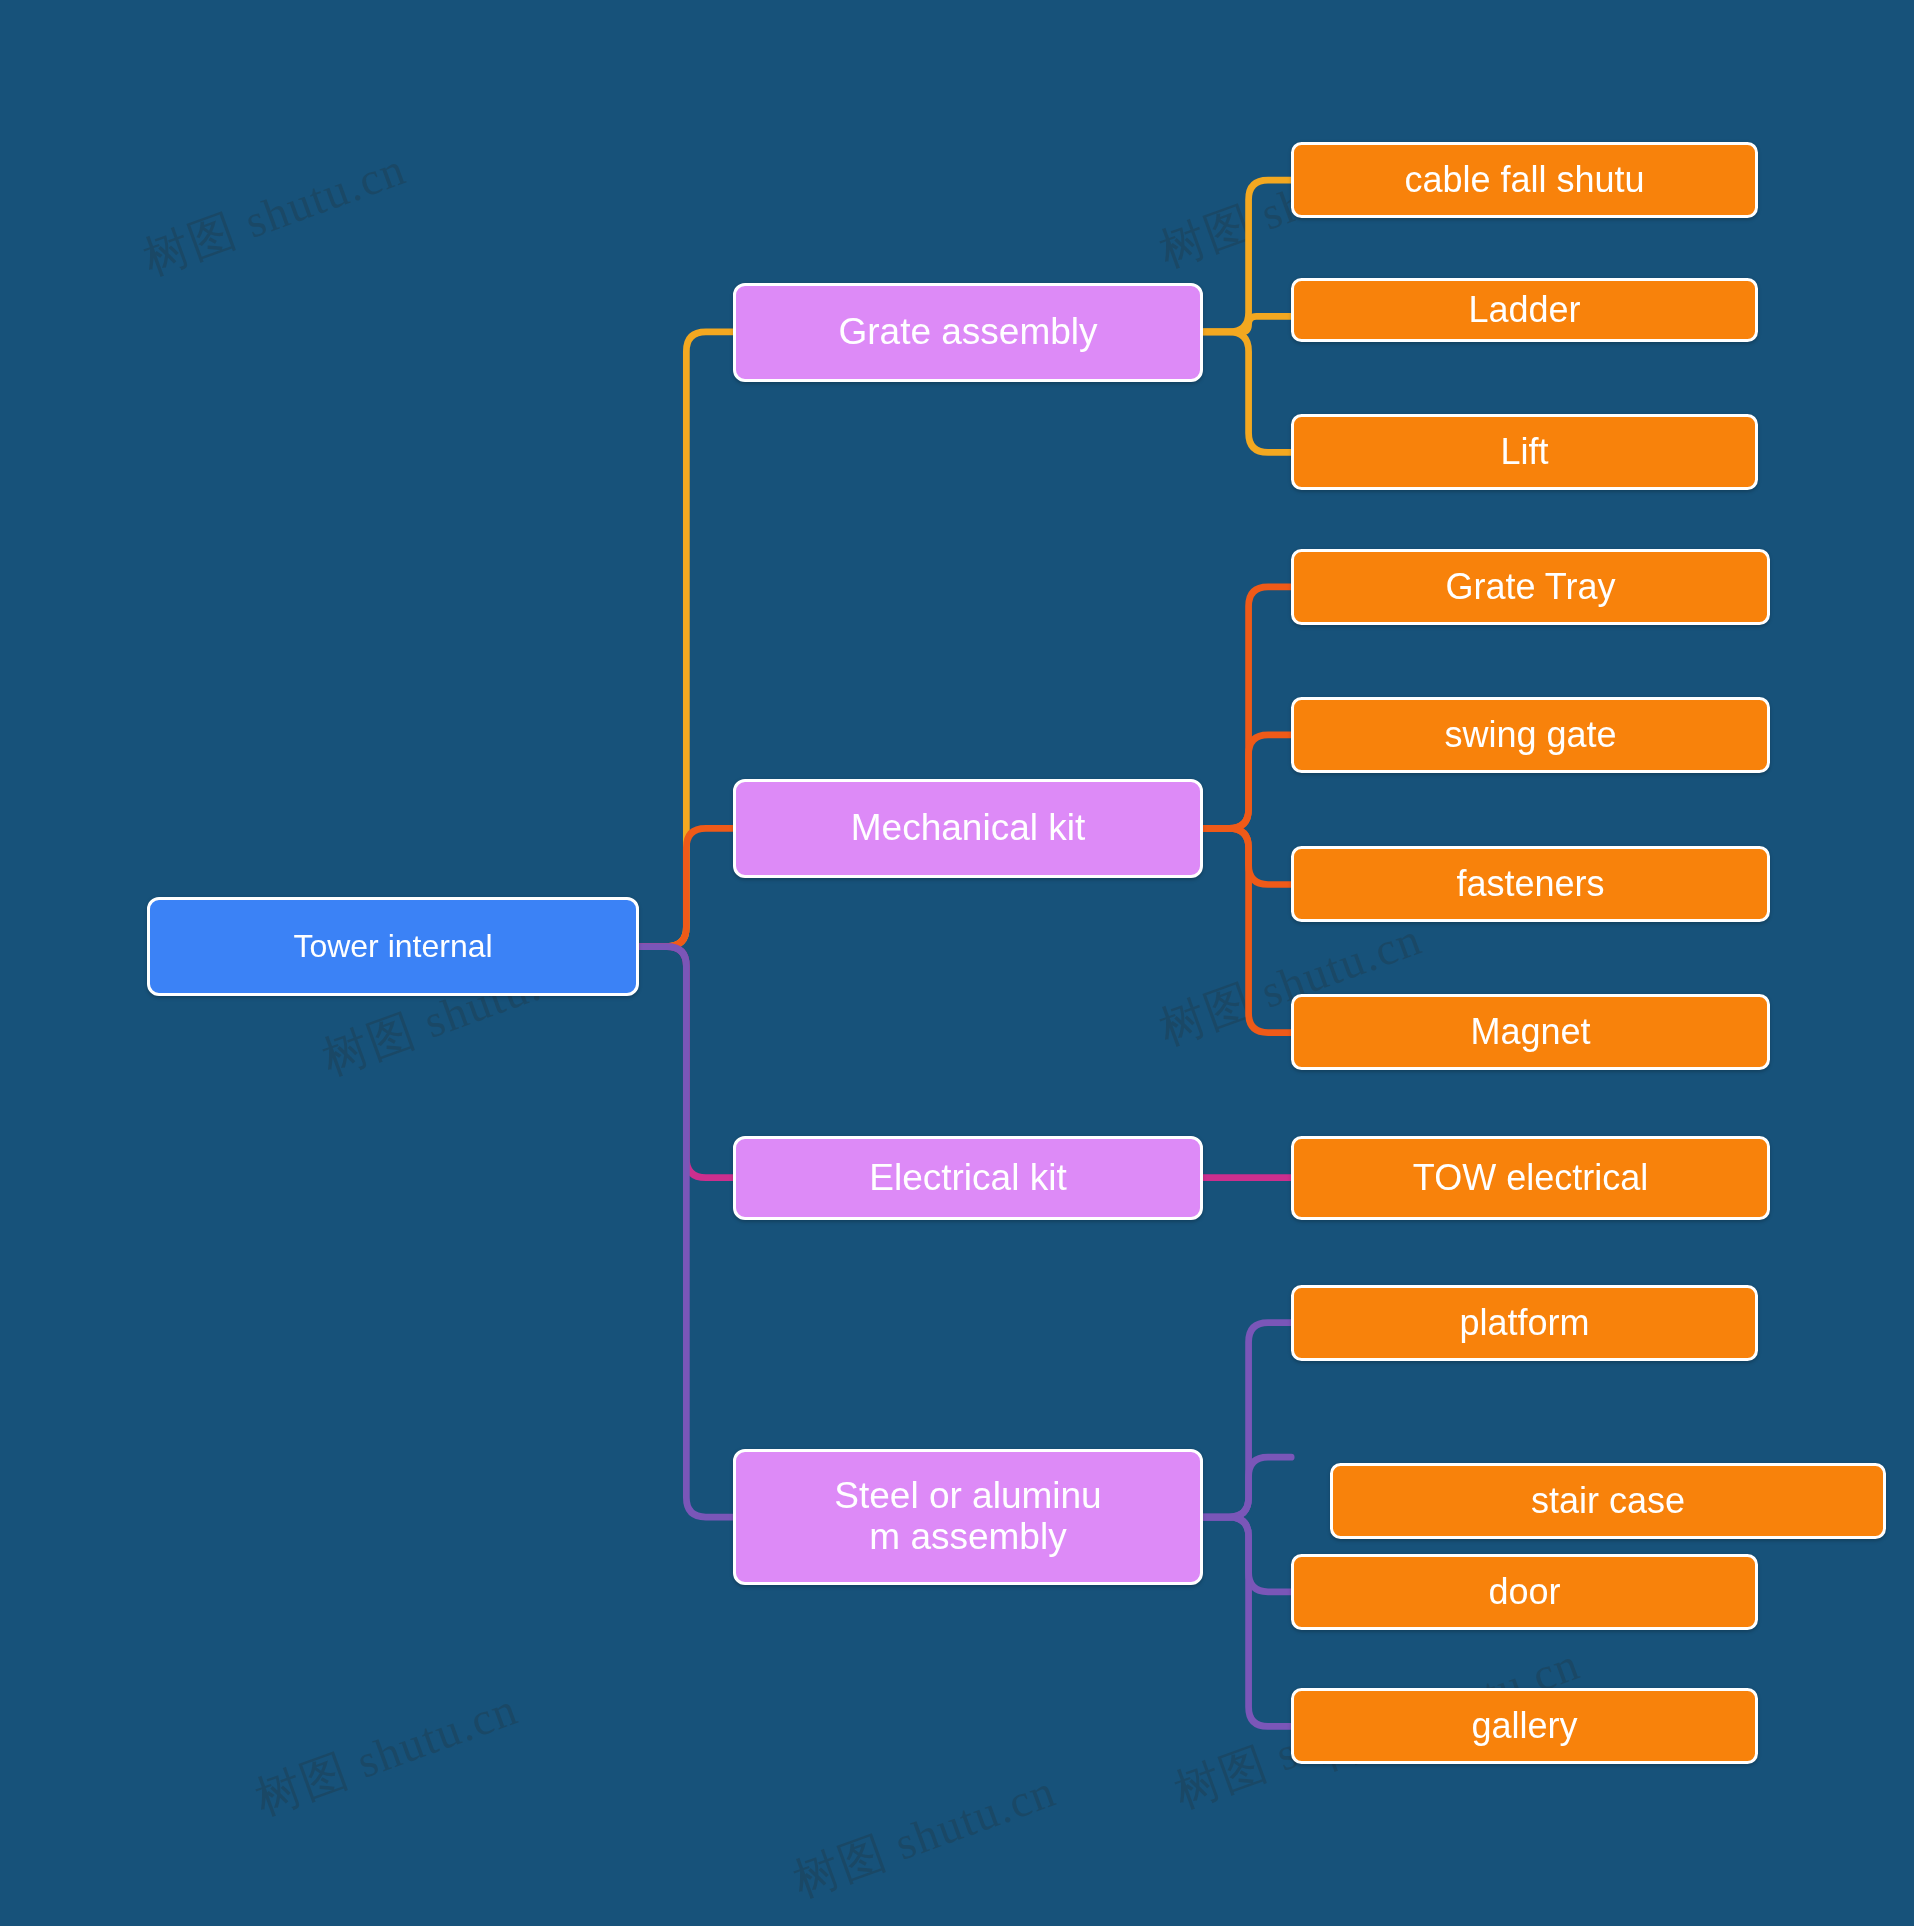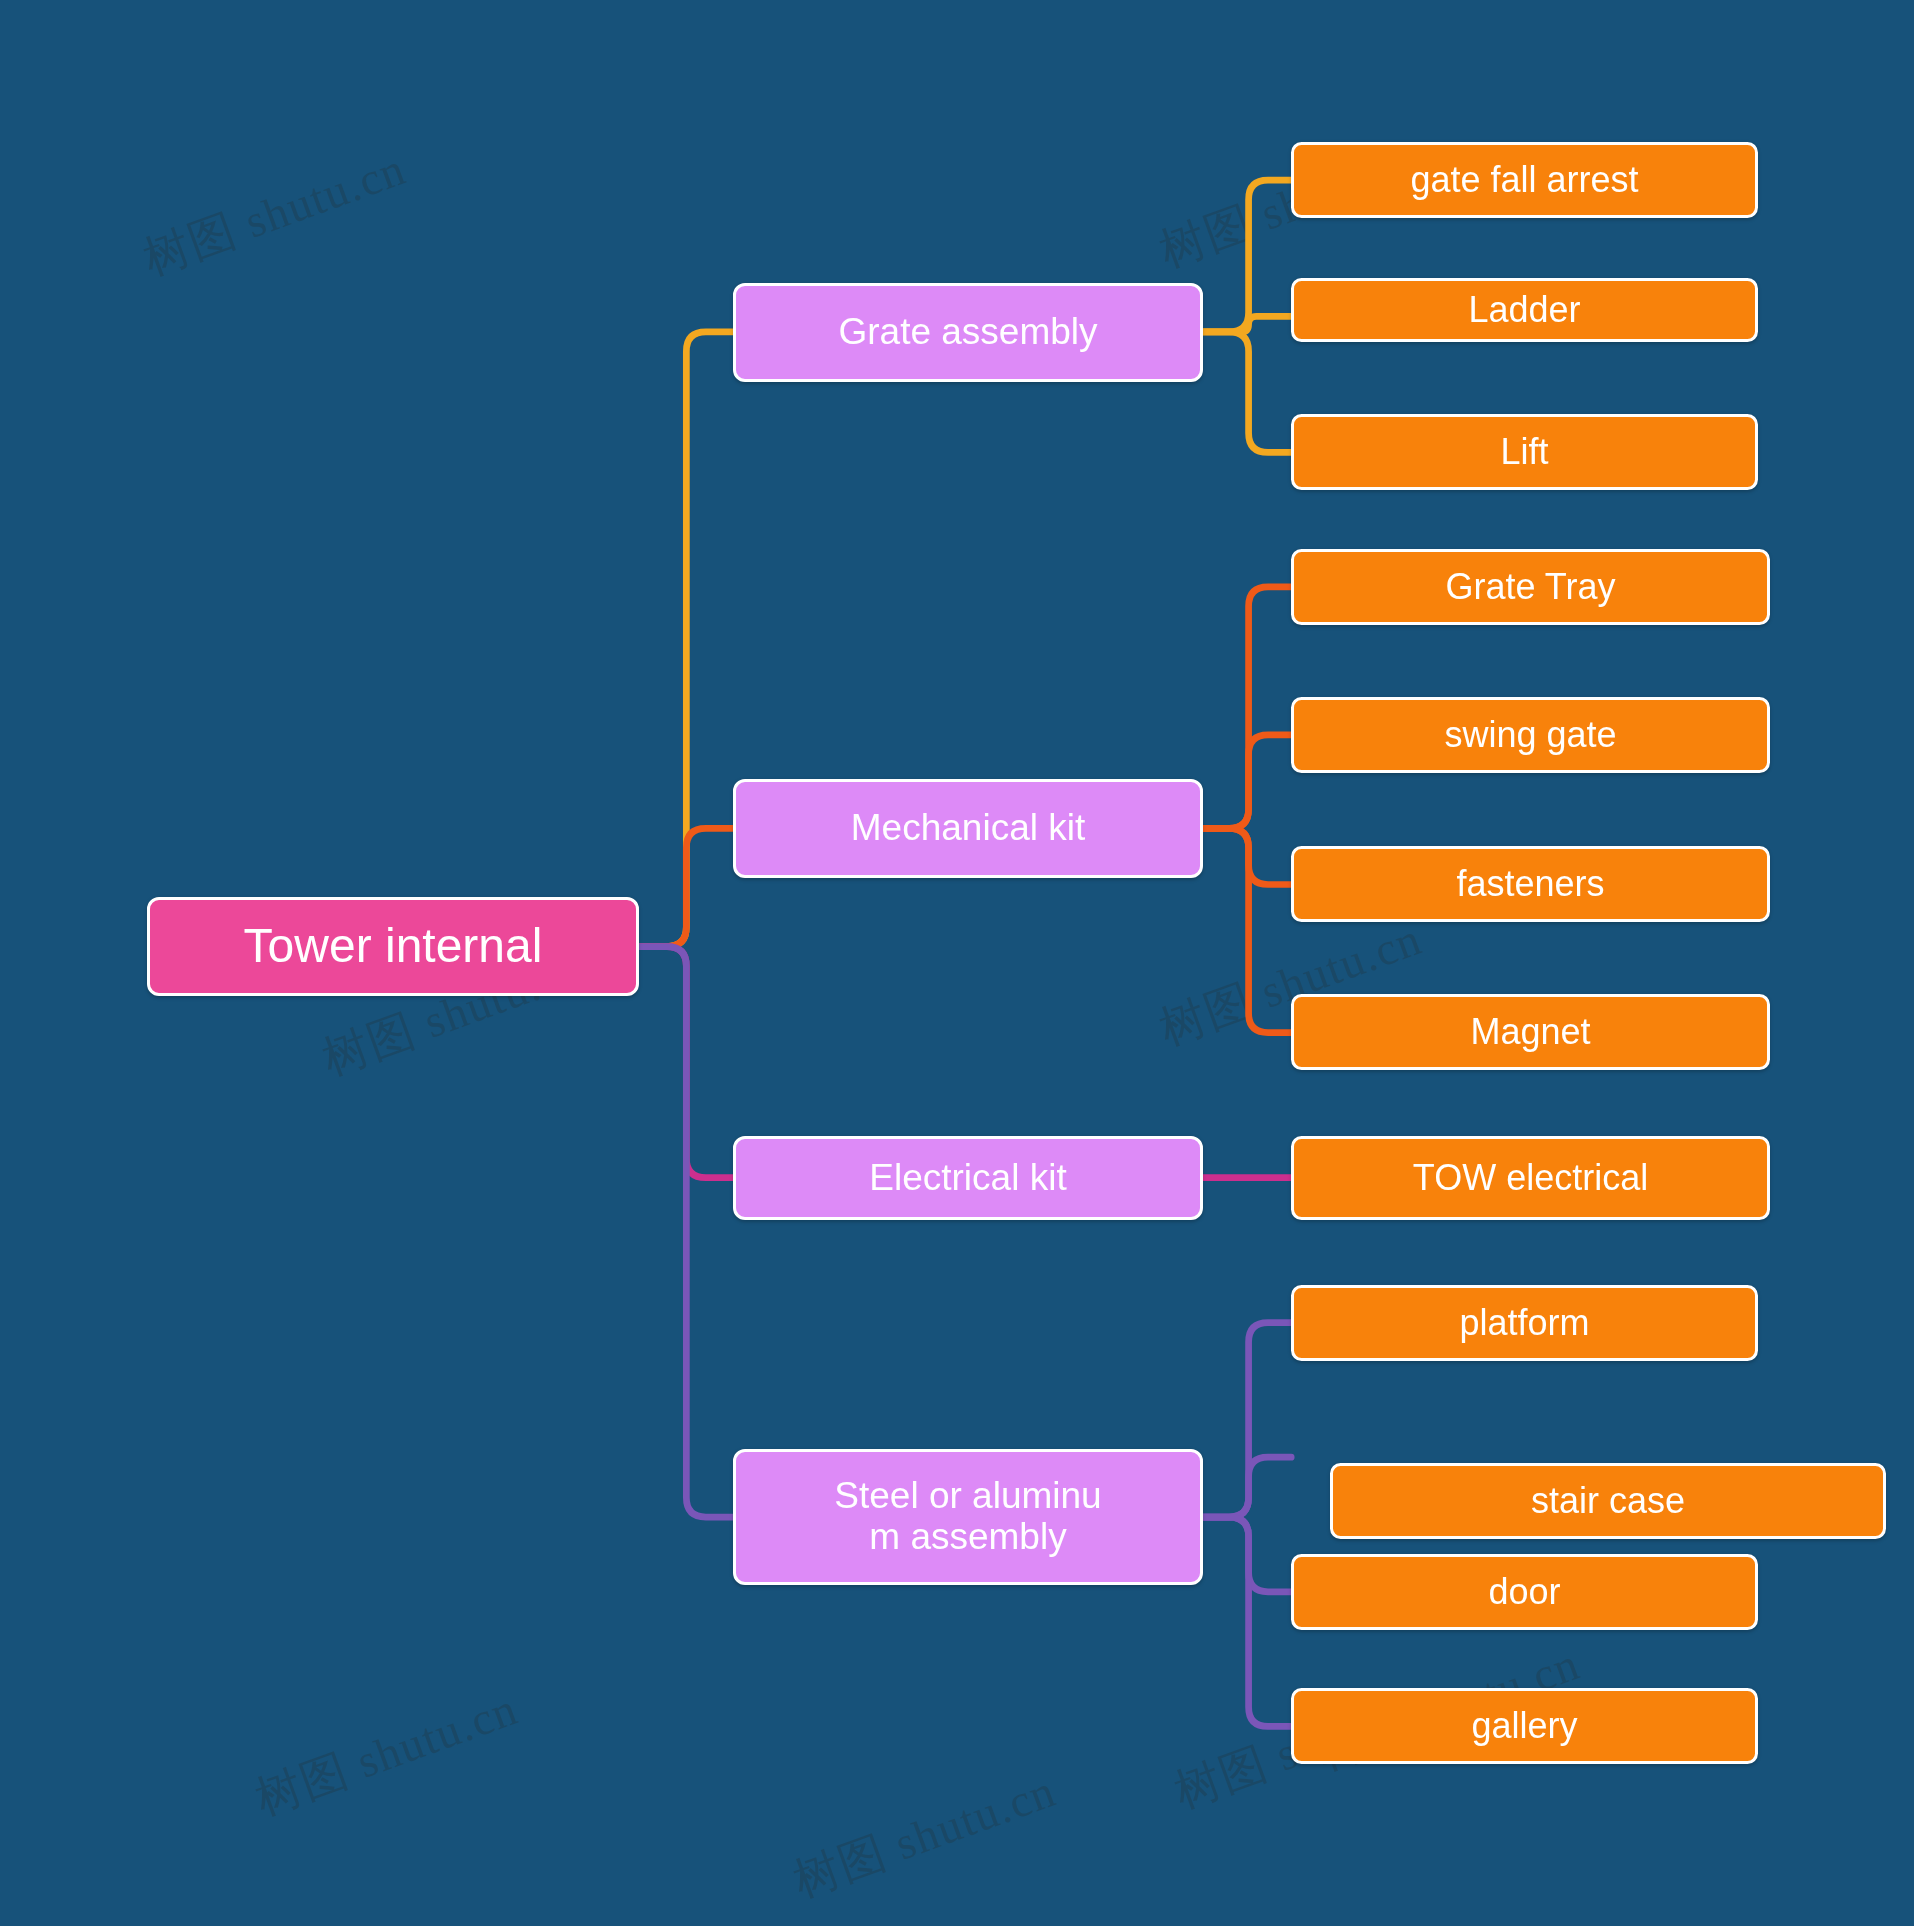--- a/index.html
+++ b/index.html
@@ -59,22 +59,22 @@
     justify-content: center;
     text-align: center;
     color: #ffffff;
     border: 3.7px solid #ffffff;
     border-radius: 10.5px;
     box-shadow: 0 1.5px 3.7px rgba(0,0,0,.22);
     padding: 0 10.5px;
     line-height: 1.1;
   }
   .node.root {
-    background: #ec4899;
-    font-size: 48px;
+    background: #3b82f6;
+    font-size: 32px;
     border-radius: 12px;
   }
   .node.branch {
     background: #dd8af7;
     font-size: 37px;
     border-radius: 12px;
   }
   .node.leaf {
     background: #f8820b;
     font-size: 36px;
@@ -123,21 +123,21 @@
 
   <div class="node root" id="root-node" style="left: 147px; top: 897px; width: 492px; height: 99px;">
     <span class="label">Tower internal</span>
   </div>
 
   <div id="node-layer">
       <div class="node branch" style="left: 733px; top: 283px; width: 470px; height: 99px;">
         <span class="label">Grate assembly</span>
       </div>
       <div class="node leaf" style="left: 1291px; top: 142px; width: 467px; height: 76px;">
-        <span class="label">gate fall arrest</span>
+        <span class="label">cable fall shutu</span>
       </div>
       <div class="node leaf" style="left: 1291px; top: 278px; width: 467px; height: 64px;">
         <span class="label">Ladder</span>
       </div>
       <div class="node leaf" style="left: 1291px; top: 414px; width: 467px; height: 76px;">
         <span class="label">Lift</span>
       </div>
       <div class="node branch" style="left: 733px; top: 779px; width: 470px; height: 99px; align-items: center;">
         <span class="label">Mechanical kit</span>
       </div>

